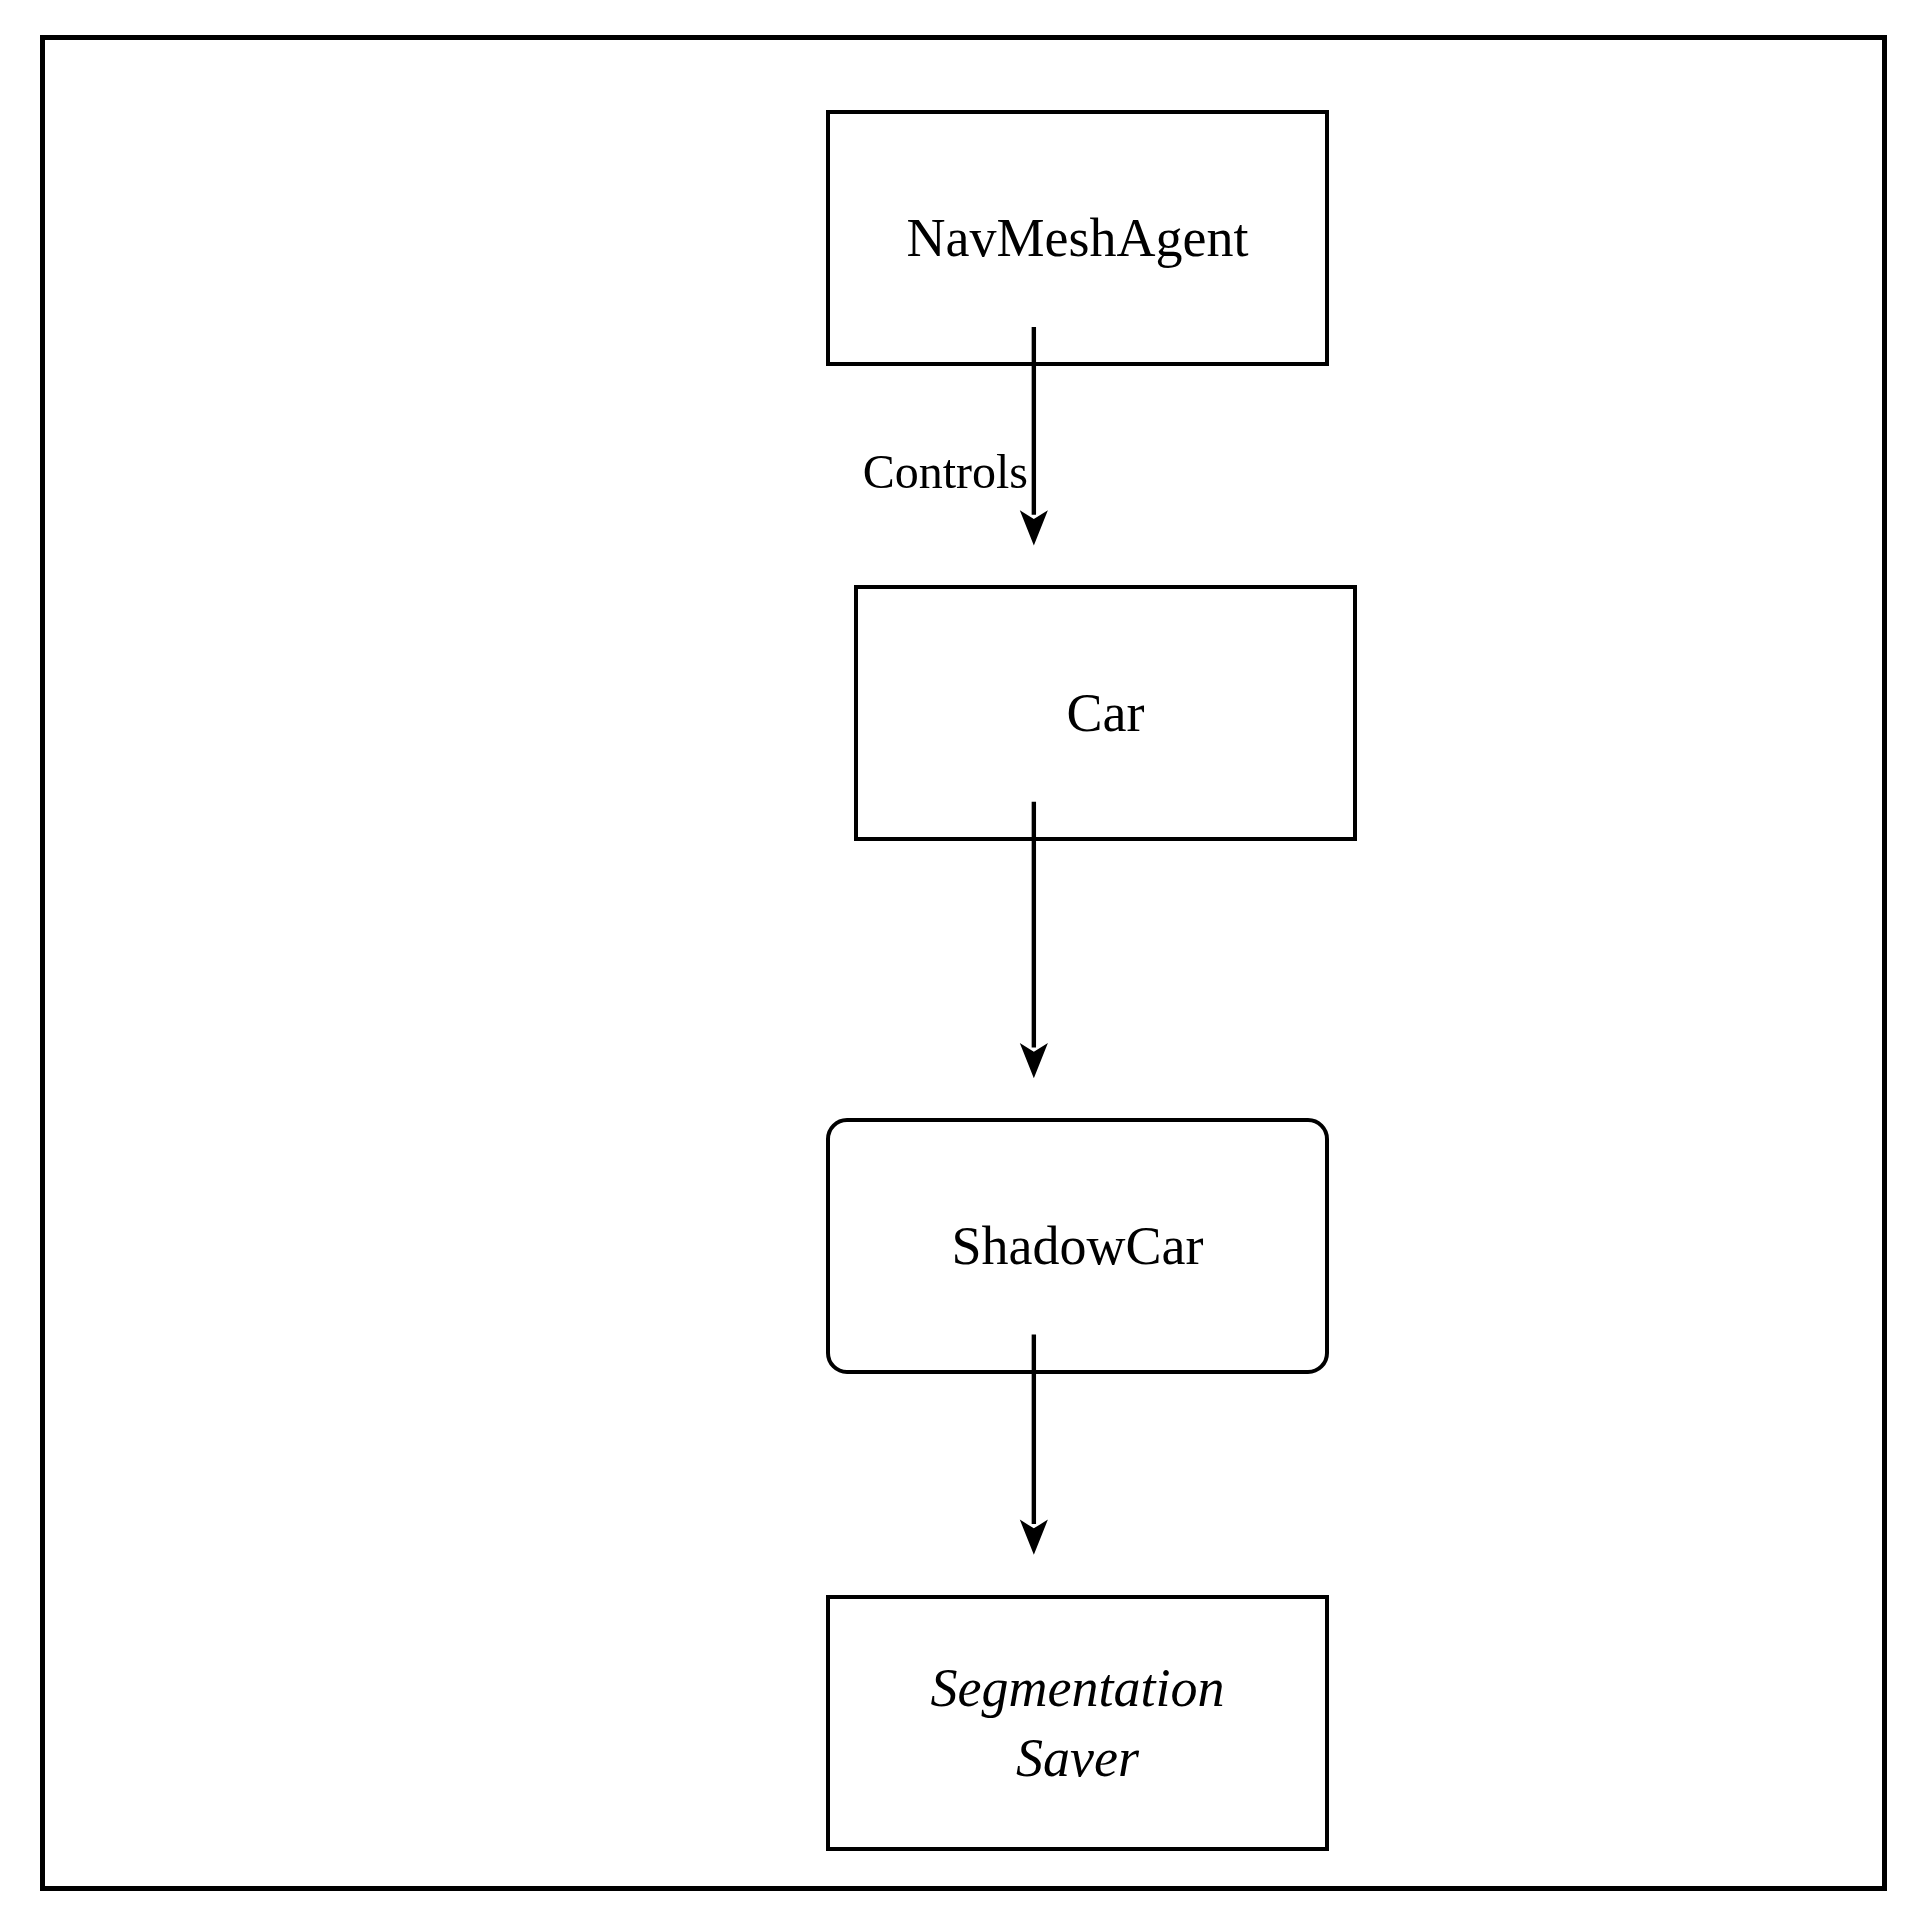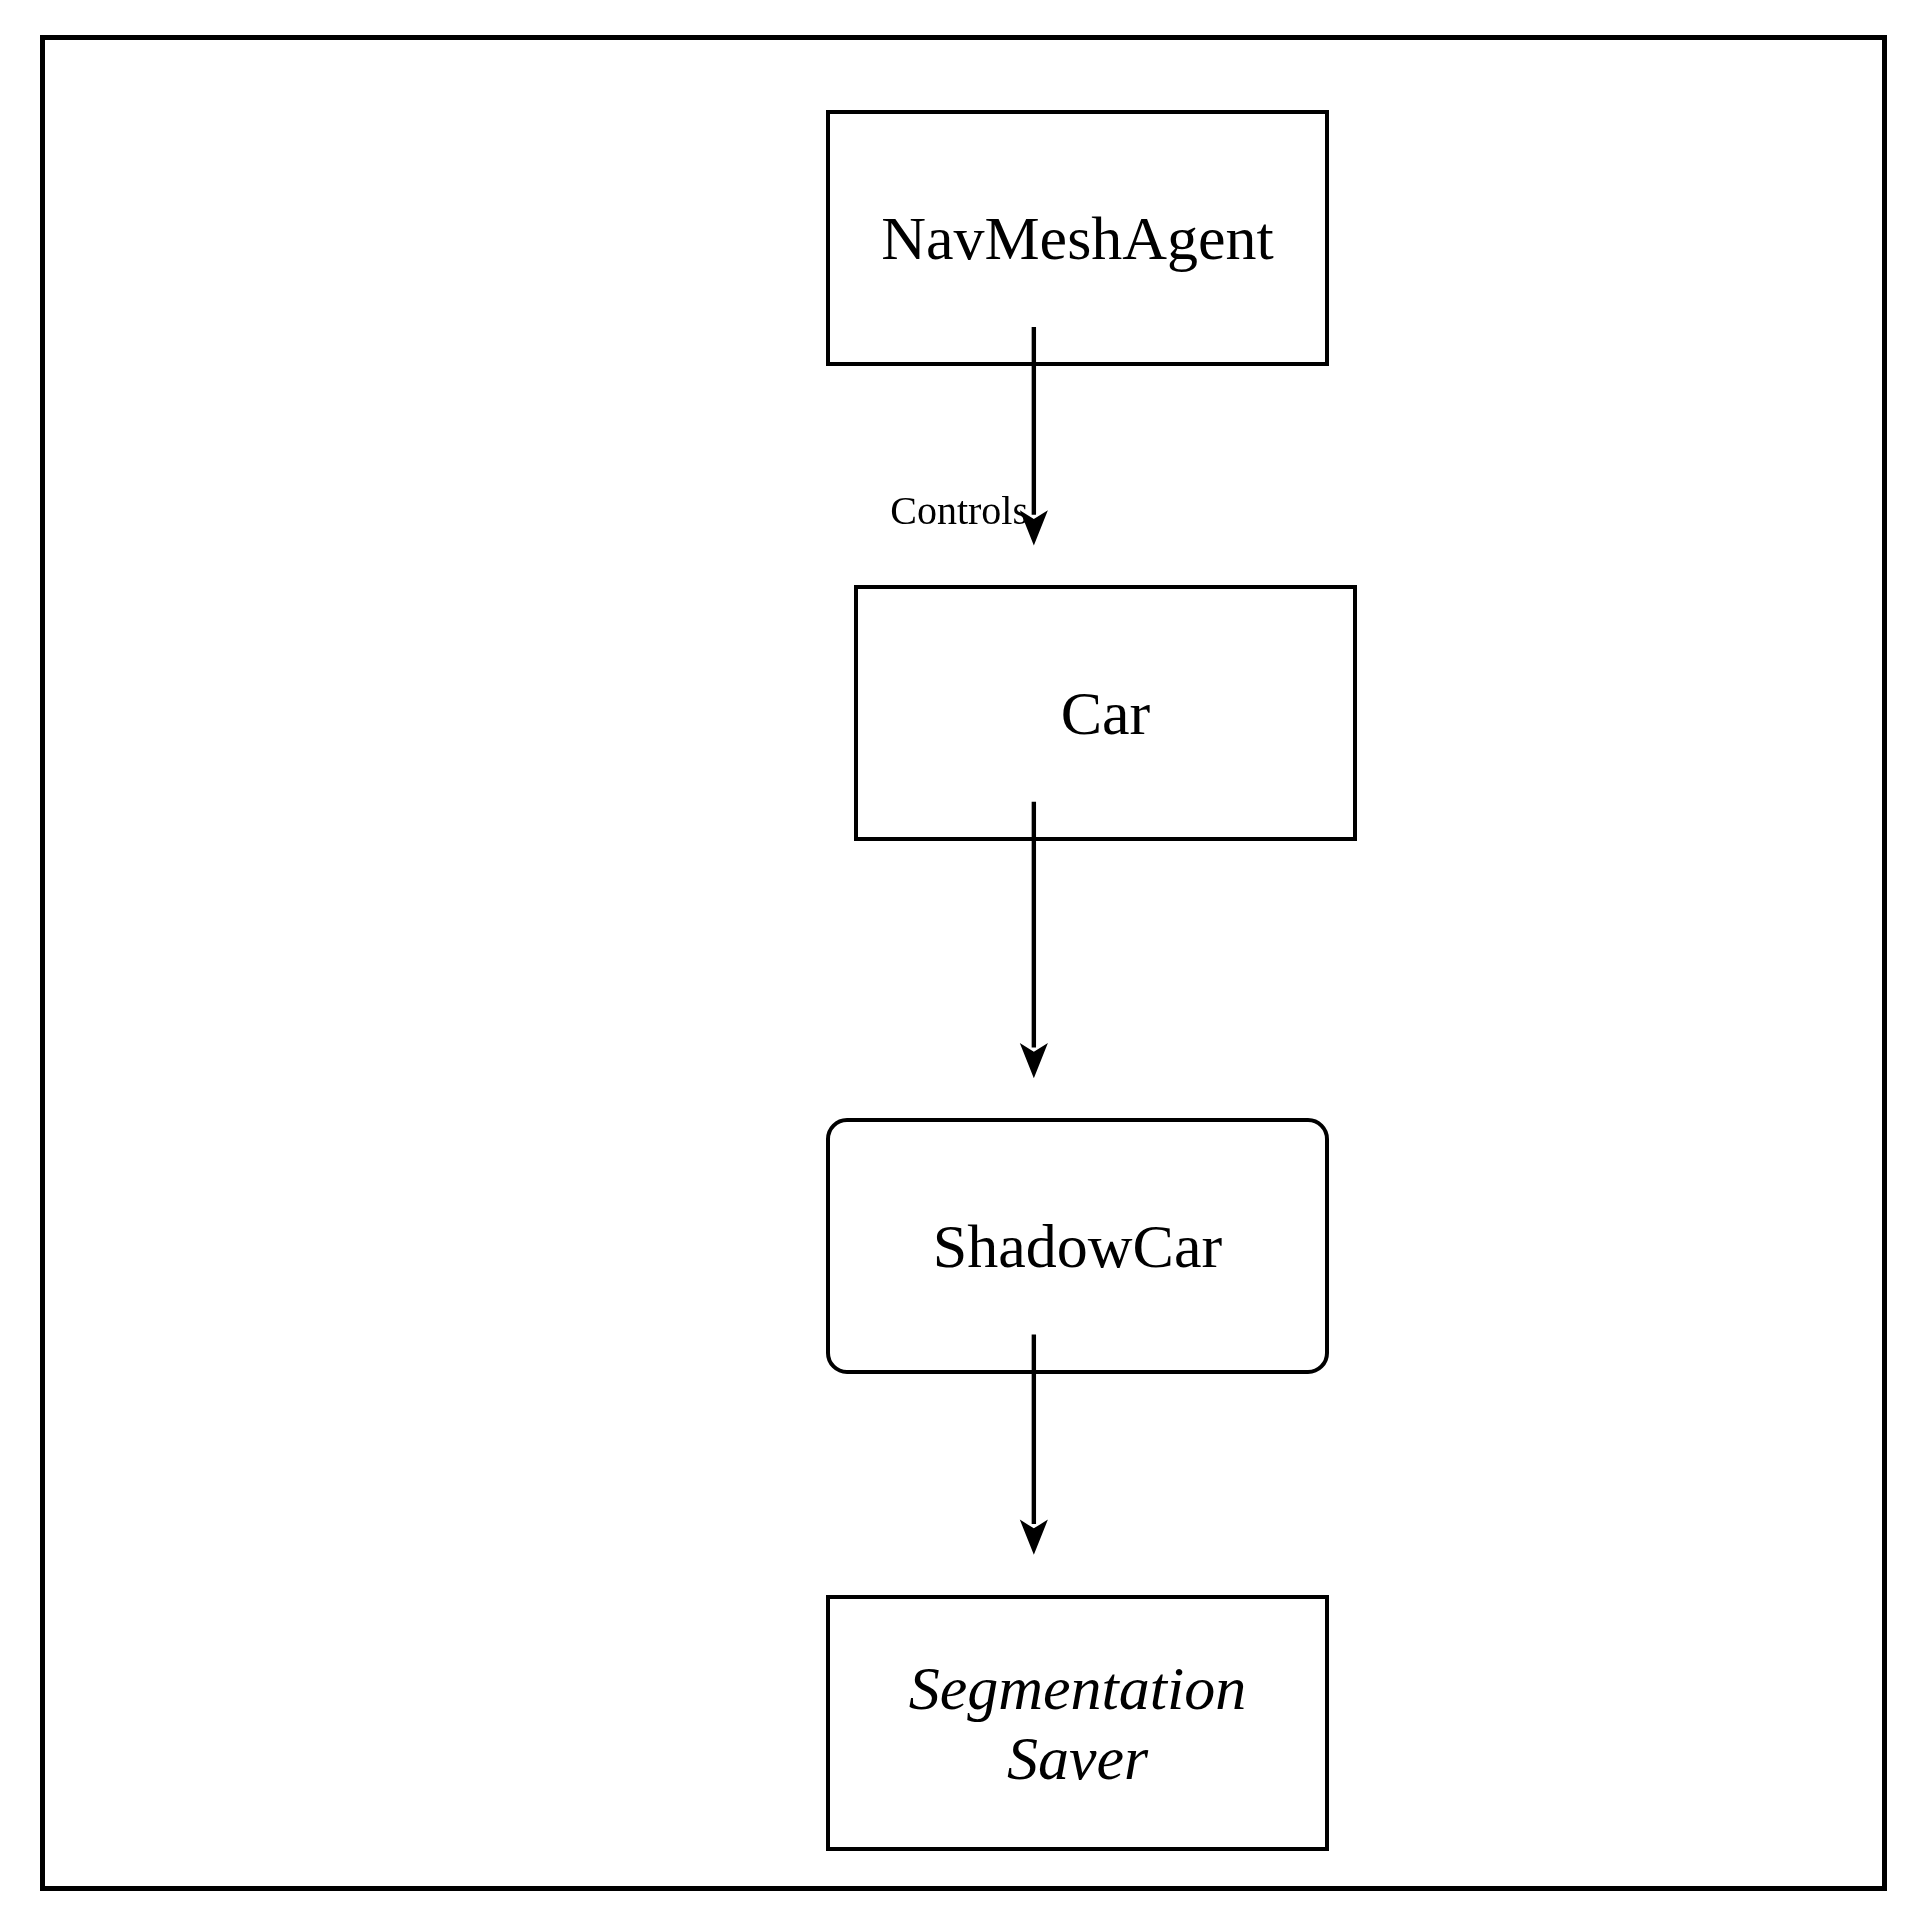--- a/index.html
+++ b/index.html
@@ -30,21 +30,21 @@
     left: 781px;
     width: 503px;
     height: 256px;
     border: 4.4px solid #000000;
     box-sizing: border-box;
     background: #ffffff;
     display: flex;
     align-items: center;
     justify-content: center;
     text-align: center;
-    font-size: 62px;
+    font-size: 54px;
     line-height: 70px;
   }
   .node-1 { top: 70px; }
   .node-2 { top: 545px; margin-left: 28px; }
   .node-3 { top: 1078px; border-radius: 21px; }
   .node-4 { top: 1555px; font-style: italic; }
   .node-label {
     display: inline-block;
     max-width: 421px;
   }
@@ -60,25 +60,24 @@
     stroke: #000000;
     stroke-width: 5;
     fill: none;
   }
   .arrowhead {
     fill: #000000;
     stroke: none;
   }
   .edge-label {
     position: absolute;
-    font-size: 40px;
+    font-size: 48px;
     line-height: 70px;
     color: #000000;
     white-space: normal;
-    margin-top: 39px;
   }
   .edge-label-1 {
     left: 456px;
     width: 527px;
     top: 397px;
     text-align: right;
   }
   .edge-label-2 {
     left: 689px;
     width: 351px;

